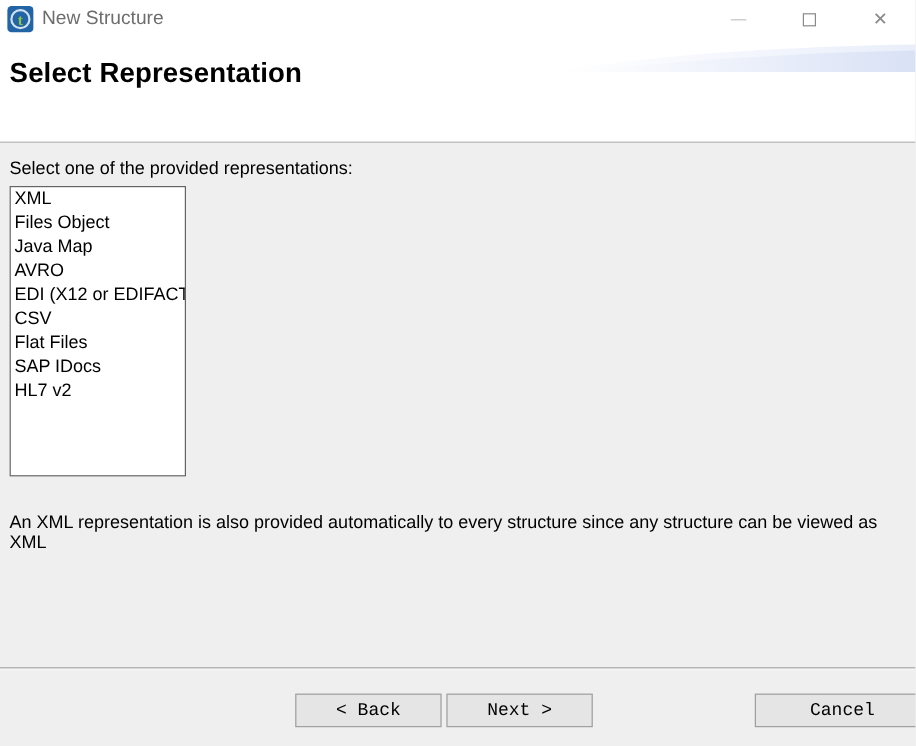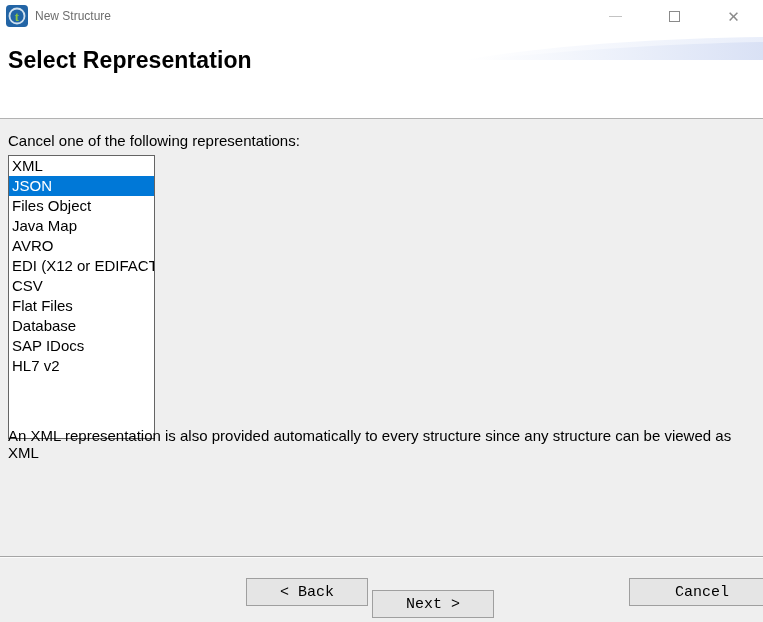--- a/index.html
+++ b/index.html
@@ -29,21 +29,21 @@
     position: absolute;
     top: 0; left: 0;
     width: 100%;
     height: 32px;
     display: flex;
     align-items: center;
   }
   .app-icon { margin-left: 6px; width: 22px; height: 22px; flex: 0 0 auto; }
   .title-text {
     margin-left: 7px;
-    font-size: 12px;
+    font-size: 16px;
     color: #6d6d6d;
     white-space: nowrap;
   }
   .caption-buttons {
     position: absolute;
     top: 0; right: 0;
     height: 32px;
     display: flex;
   }
   .caption-btn {
@@ -96,21 +96,21 @@
     left: 8px;
     font-size: 15px;
     color: #000000;
   }
 
   .listbox {
     position: absolute;
     top: 155px;
     left: 8px;
     width: 147px;
-    height: 284px;
+    height: 242px;
     background: #ffffff;
     border: 1px solid #646464;
     overflow: hidden;
   }
   .list-item {
     height: 20px;
     line-height: 20px;
     padding-left: 3px;
     font-size: 15px;
     color: #000000;
@@ -149,21 +149,21 @@
     background: #e5e5e5;
     border: 1px solid #9f9f9f;
     font-family: Liberation Mono, monospace;
     font-size: 15px;
     color: #000000;
     text-align: center;
     padding: 0;
     cursor: default;
   }
   .btn-back   { left: 246px; width: 122px; }
-  .btn-next   { left: 372px; width: 122px; margin-top: 12px; }
+  .btn-next   { left: 372px; width: 122px; }
   .btn-finish { left: 500px; width: 118px; border: 2px solid #0067c0; }
   .btn-cancel { left: 629px; width: 146px; }
 </style>
 </head>
 <body>
 
 <div class="window">
 
   <div class="banner">
 
@@ -200,32 +200,30 @@
         </div>
         <div class="caption-btn">
           <span class="close-glyph">✕</span>
         </div>
       </div>
     </div>
 
     <div class="wizard-heading">Select Representation</div>
   </div>
 
-  <div class="content-label">Cancel one of the following representations:</div>
+  <div class="content-label">Select one of the provided representations:</div>
 
   <div class="listbox">
       <div class="list-item">XML</div>
-      <div class="list-item selected">JSON</div>
       <div class="list-item">Files Object</div>
       <div class="list-item">Java Map</div>
       <div class="list-item">AVRO</div>
       <div class="list-item">EDI (X12 or EDIFACT)</div>
       <div class="list-item">CSV</div>
       <div class="list-item">Flat Files</div>
-      <div class="list-item">Database</div>
       <div class="list-item">SAP IDocs</div>
       <div class="list-item">HL7 v2</div>
     </div>
 
   <div class="note-text">An XML representation is also provided automatically to every structure since any structure can be viewed as XML</div>
 
   <div class="footer-divider"></div>
 
   <button class="btn btn-back">&lt; Back</button>
   <button class="btn btn-next">Next &gt;</button>

